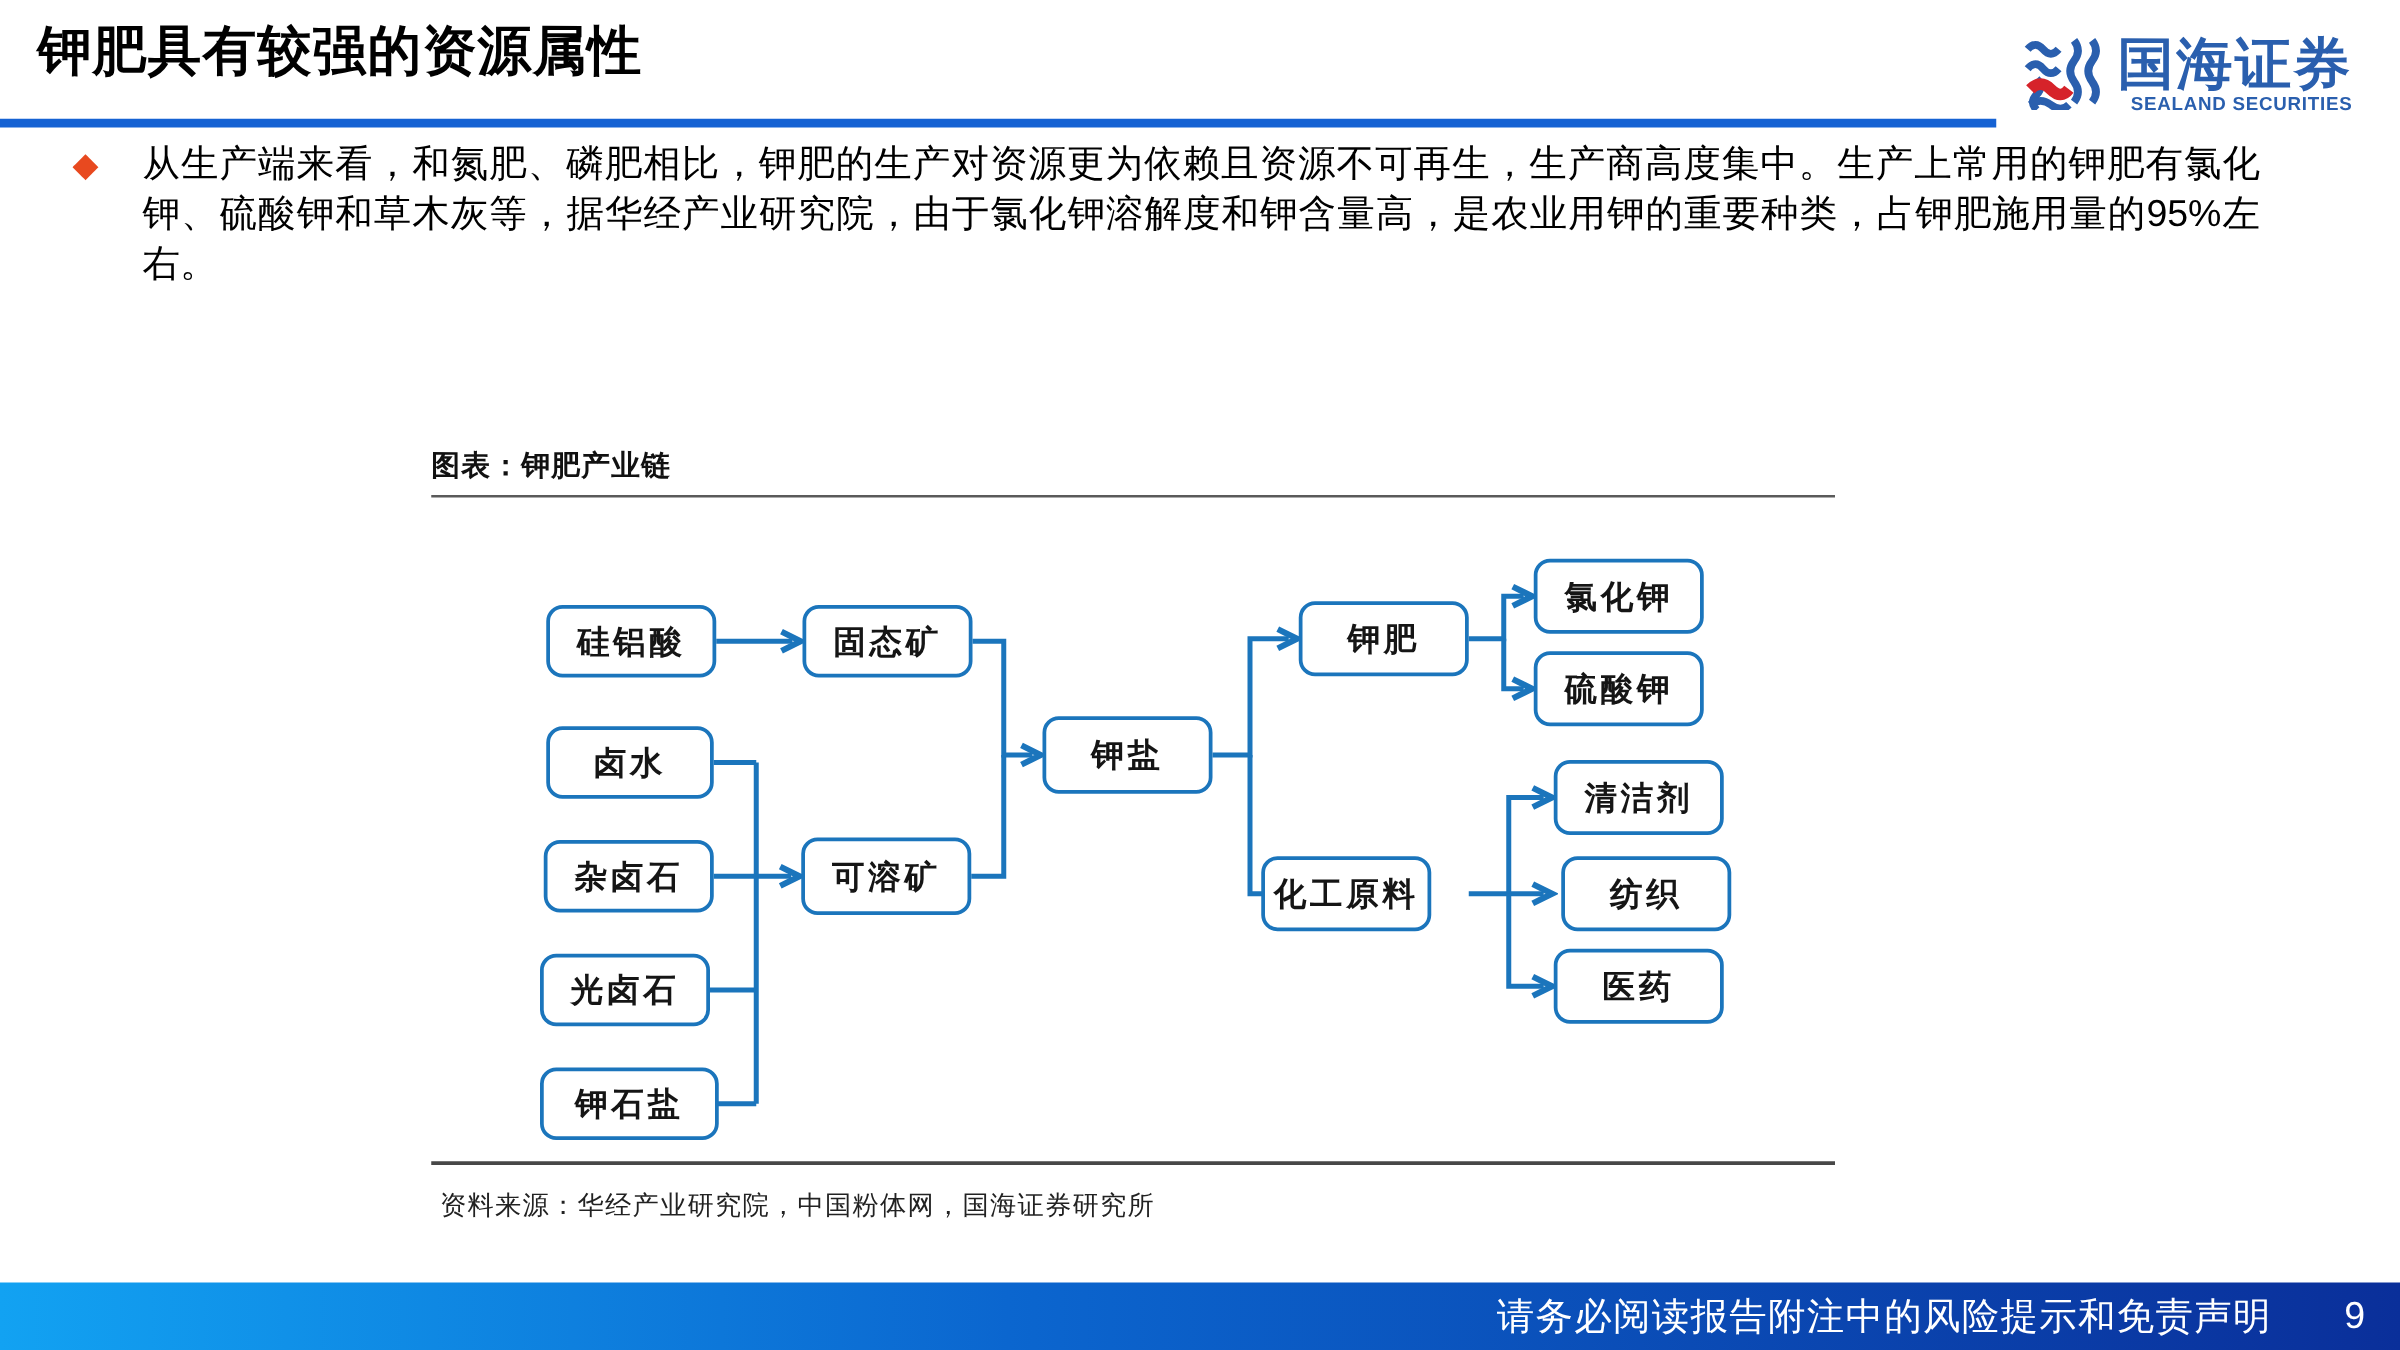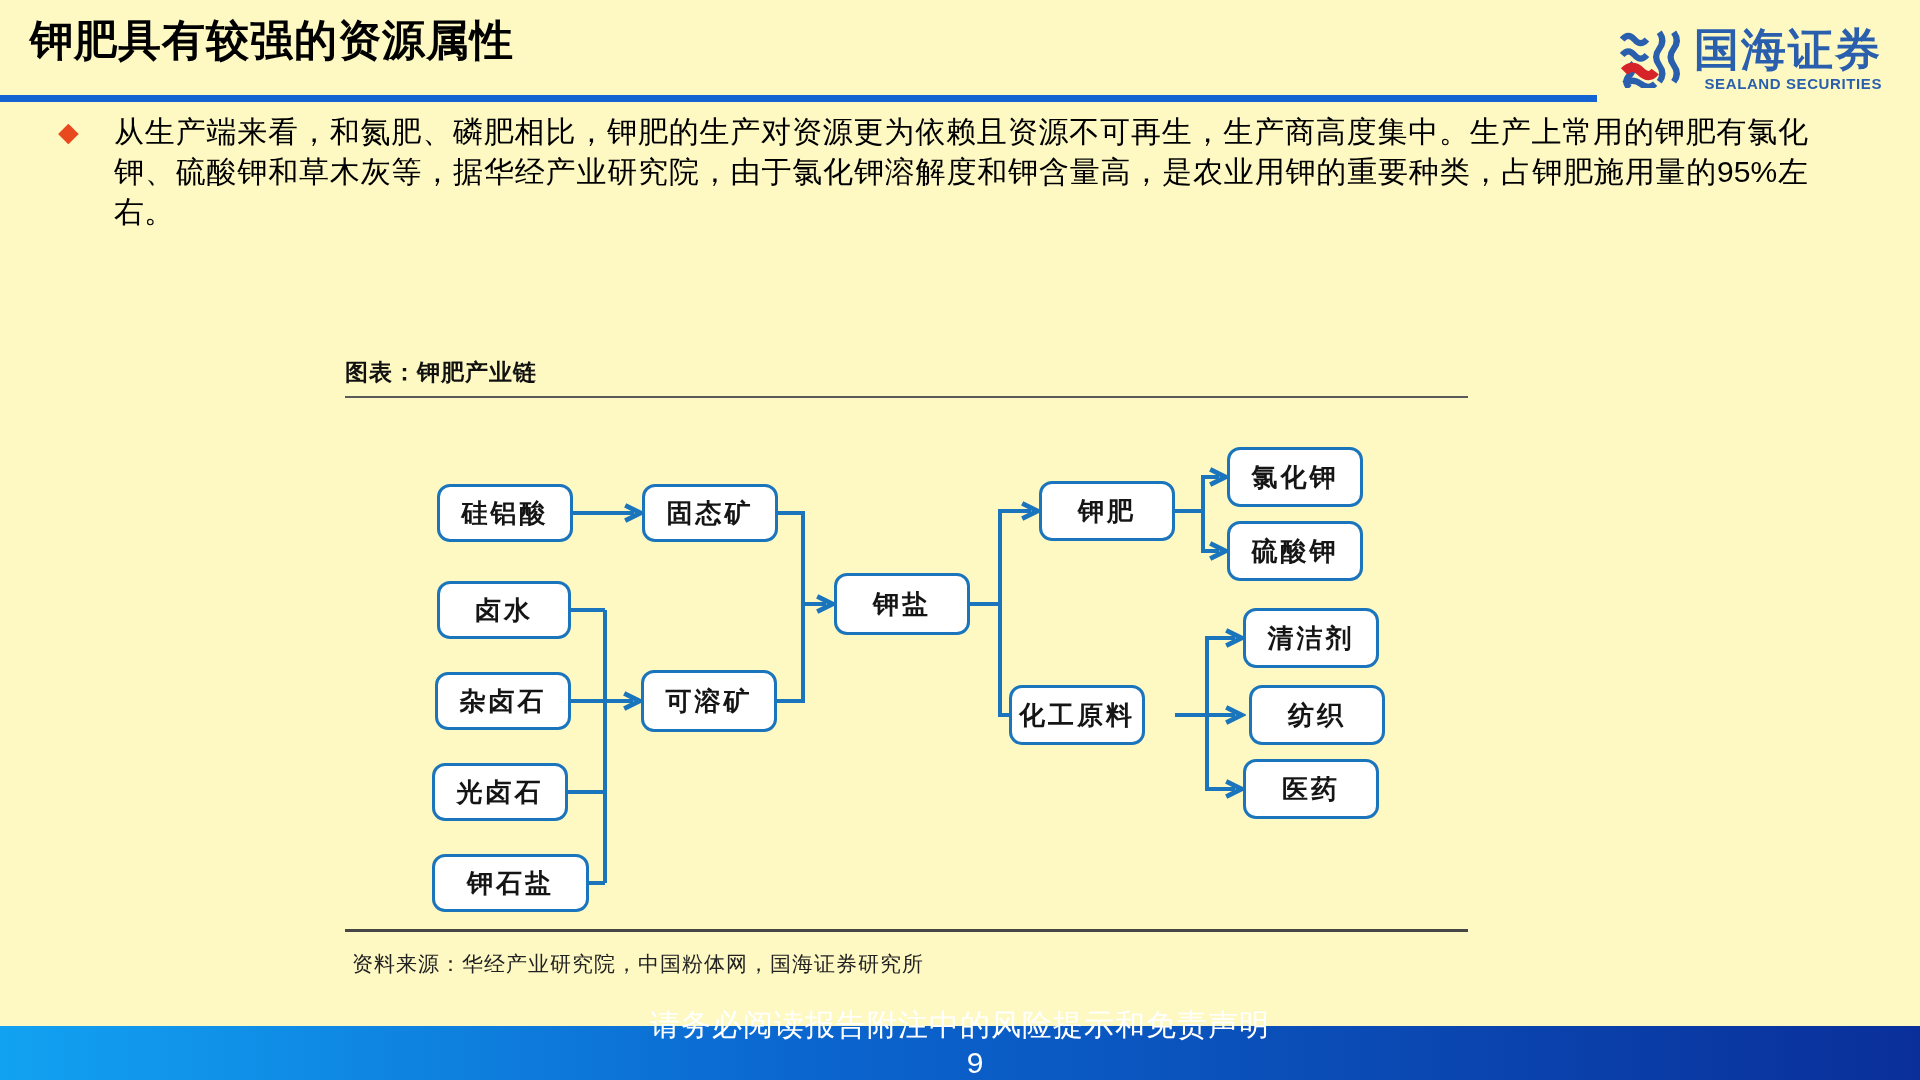--- a/index.html
+++ b/index.html
@@ -1,17 +1,17 @@
 <!DOCTYPE html>
 <html><head>
 <meta charset="utf-8">
 <style>
   html,body{margin:0;padding:0;background:#e8e8e8;}
   .slide{
-    position:relative;width:1920px;height:1080px;background:#fef9c3;overflow:hidden;
+    position:relative;width:1920px;height:1080px;background:#ffffff;overflow:hidden;
     font-family:"Liberation Sans",sans-serif;color:#000;
   }
   
   .page-title{
     position:absolute;left:30px;top:12px;font-size:43px;font-weight:bold;
     letter-spacing:1px;color:#000;
   }
   .title-rule{
     position:absolute;left:0;top:95px;width:1597px;height:7px;background:#1562d3;
   }
@@ -42,36 +42,36 @@
     border:3.5px solid #1b75bc;border-radius:13px;
     display:flex;align-items:center;justify-content:center;
     font-family:"DejaVu Serif","Liberation Serif",serif;
     font-size:26px;font-weight:bold;color:#151515;letter-spacing:3px;
   }
   .n0{left:92px;top:84px;width:136px;height:58px;}
   .n1{left:297px;top:84px;width:136px;height:58px;}
   .n2{left:92px;top:181px;width:134px;height:58px;}
   .n3{left:90px;top:272px;width:136px;height:58px;}
   .n4{left:87px;top:363px;width:136px;height:58px;}
-  .n5{left:87px;top:454px;width:157px;height:58px;}
+  .n5{left:87px;top:454px;width:143px;height:58px;}
   .n6{left:296px;top:270px;width:136px;height:62px;}
   .n7{left:489px;top:173px;width:136px;height:62px;}
   .n8{left:694px;top:81px;width:136px;height:60px;}
   .n9{left:664px;top:285px;width:136px;height:60px;}
   .n10{left:882px;top:47px;width:136px;height:60px;}
   .n11{left:882px;top:121px;width:136px;height:60px;}
   .n12{left:898px;top:208px;width:136px;height:60px;}
   .n13{left:904px;top:285px;width:136px;height:60px;}
   .n14{left:898px;top:359px;width:136px;height:60px;}
   
   .footer-bar{
     position:absolute;left:0;top:1026px;width:1920px;height:54px;
     background:linear-gradient(90deg,#12a2f2 0%,#0b66cf 42%,#0a2f9a 100%);
     display:flex;align-items:center;justify-content:flex-end;
-    color:#fff;font-size:30px;flex-direction:column;
+    color:#fff;font-size:30px;
   }
   .footer-disclaimer{letter-spacing:1px;}
   .footer-page{margin-left:58px;margin-right:28px;}
 </style>
 </head>
 <body>
 
 <div class="slide">
 
   <div class="page-title">钾肥具有较强的资源属性</div>

